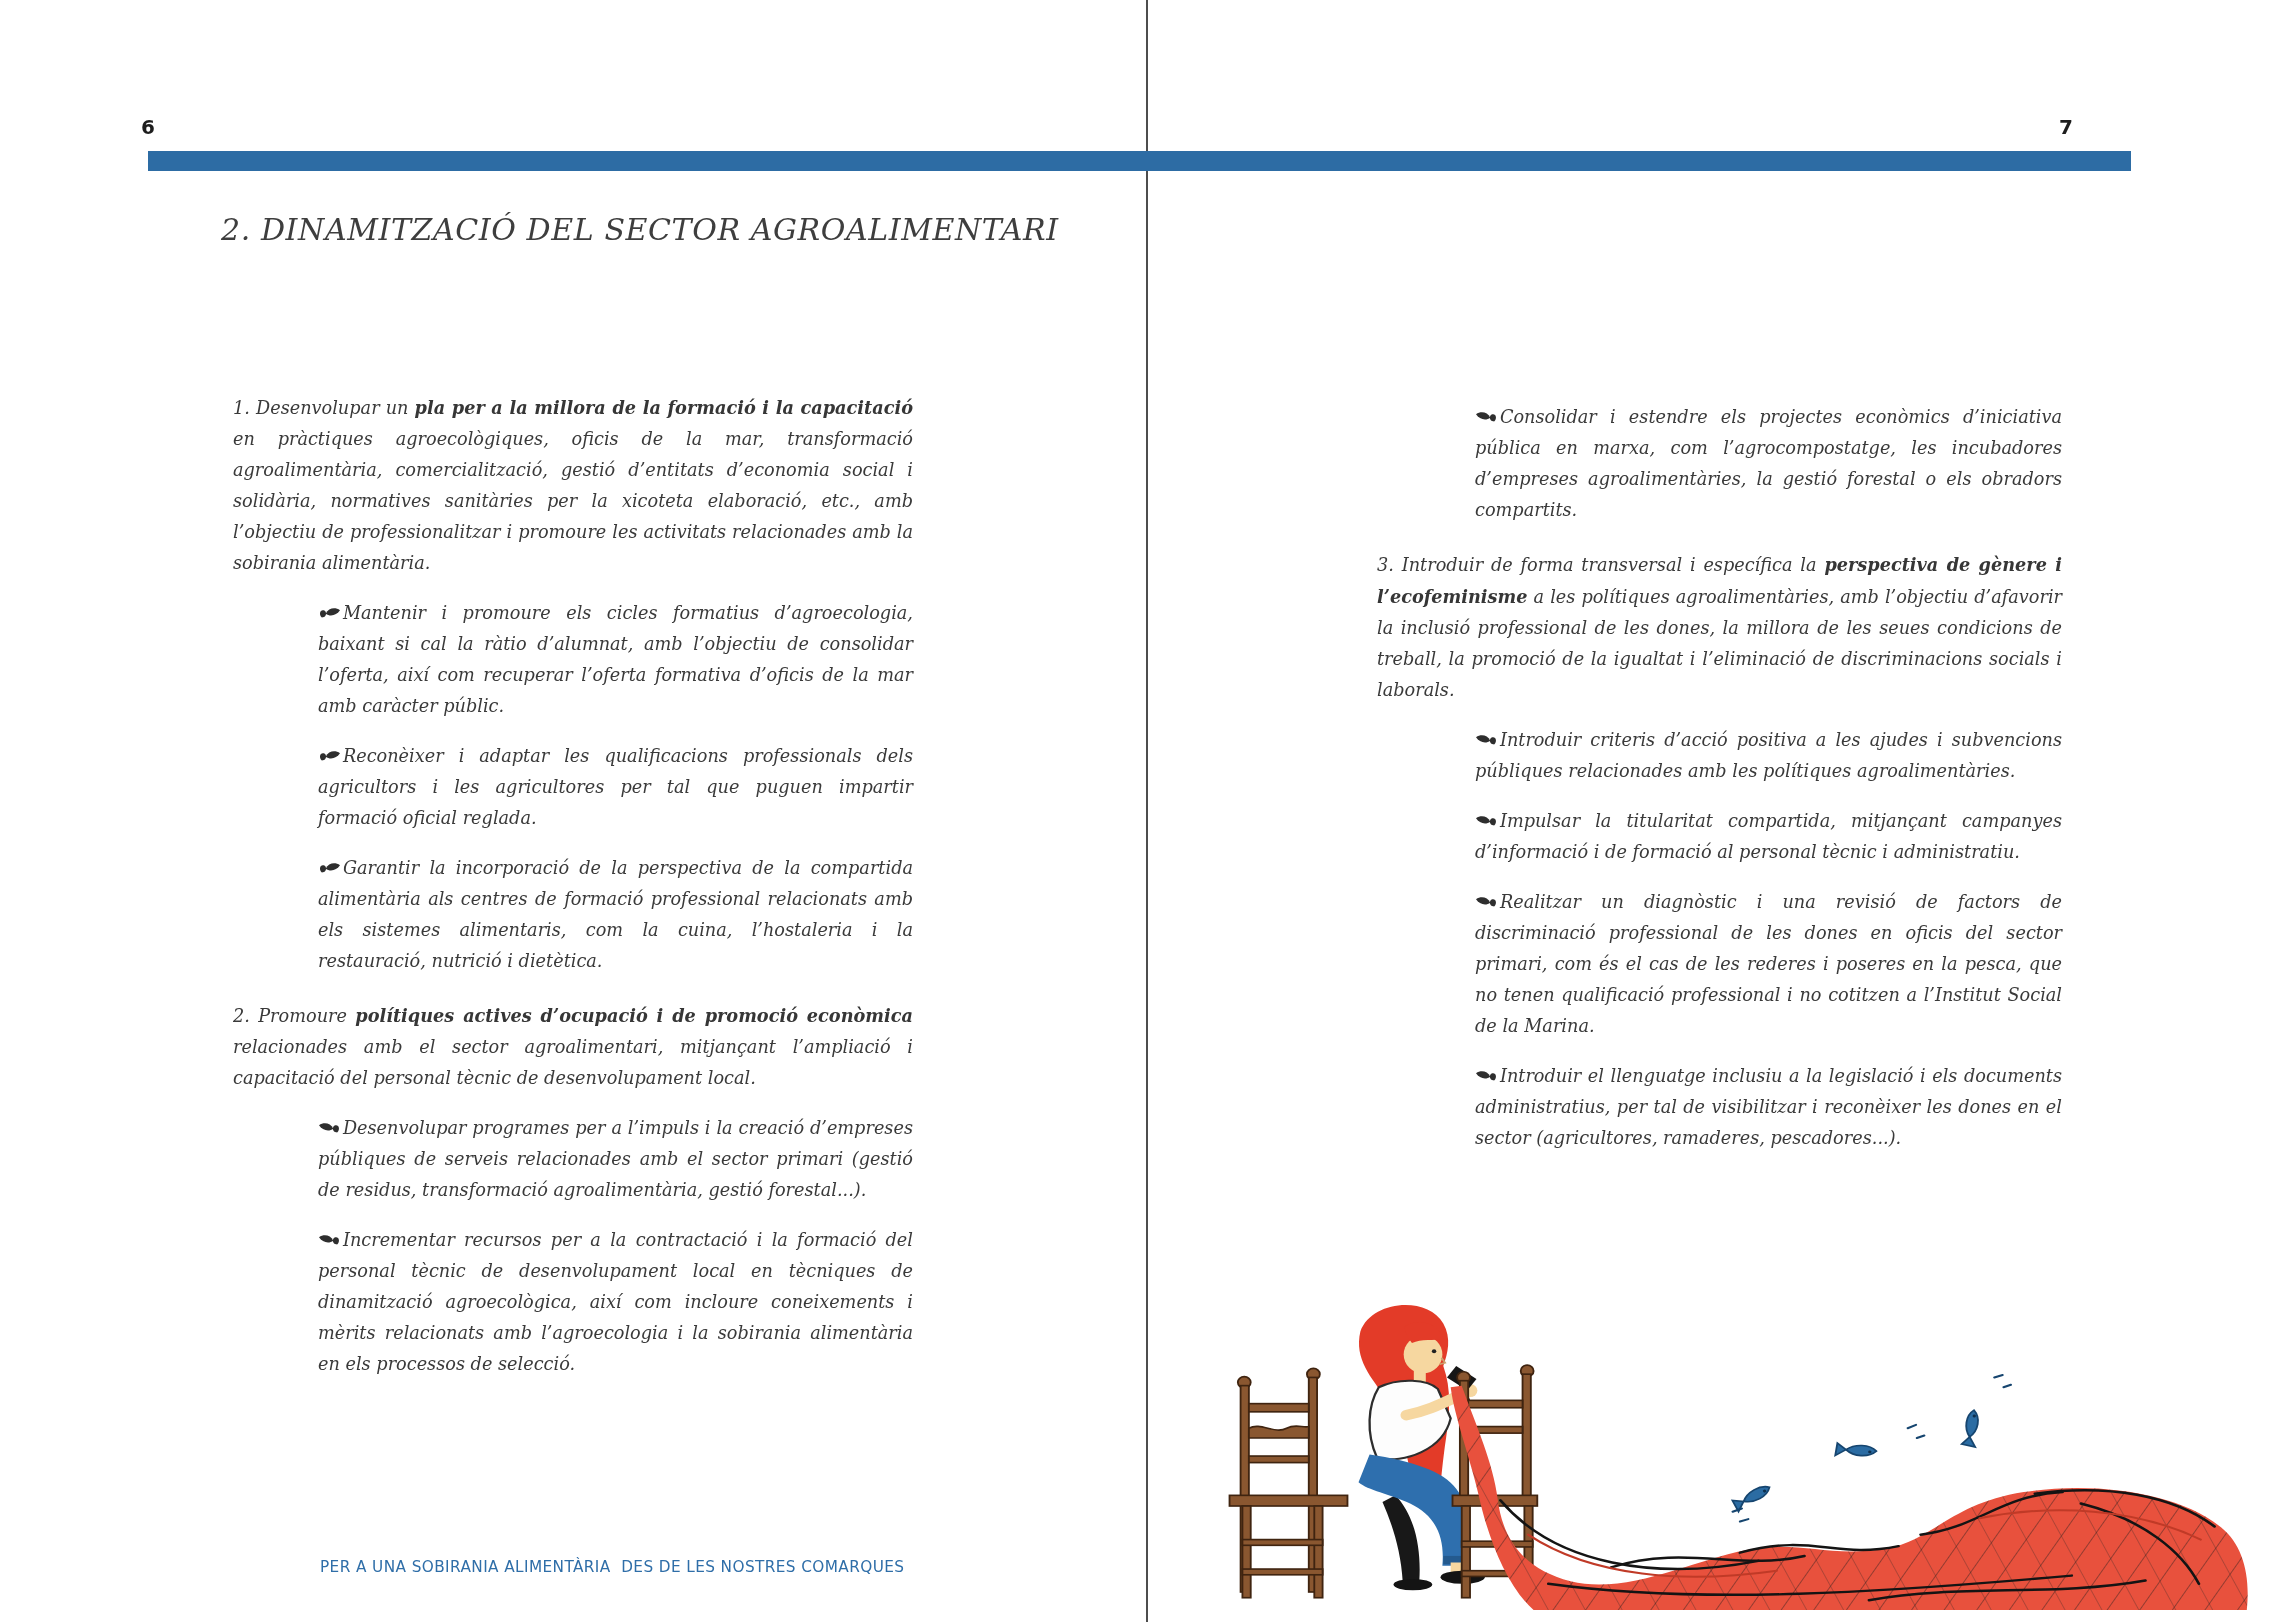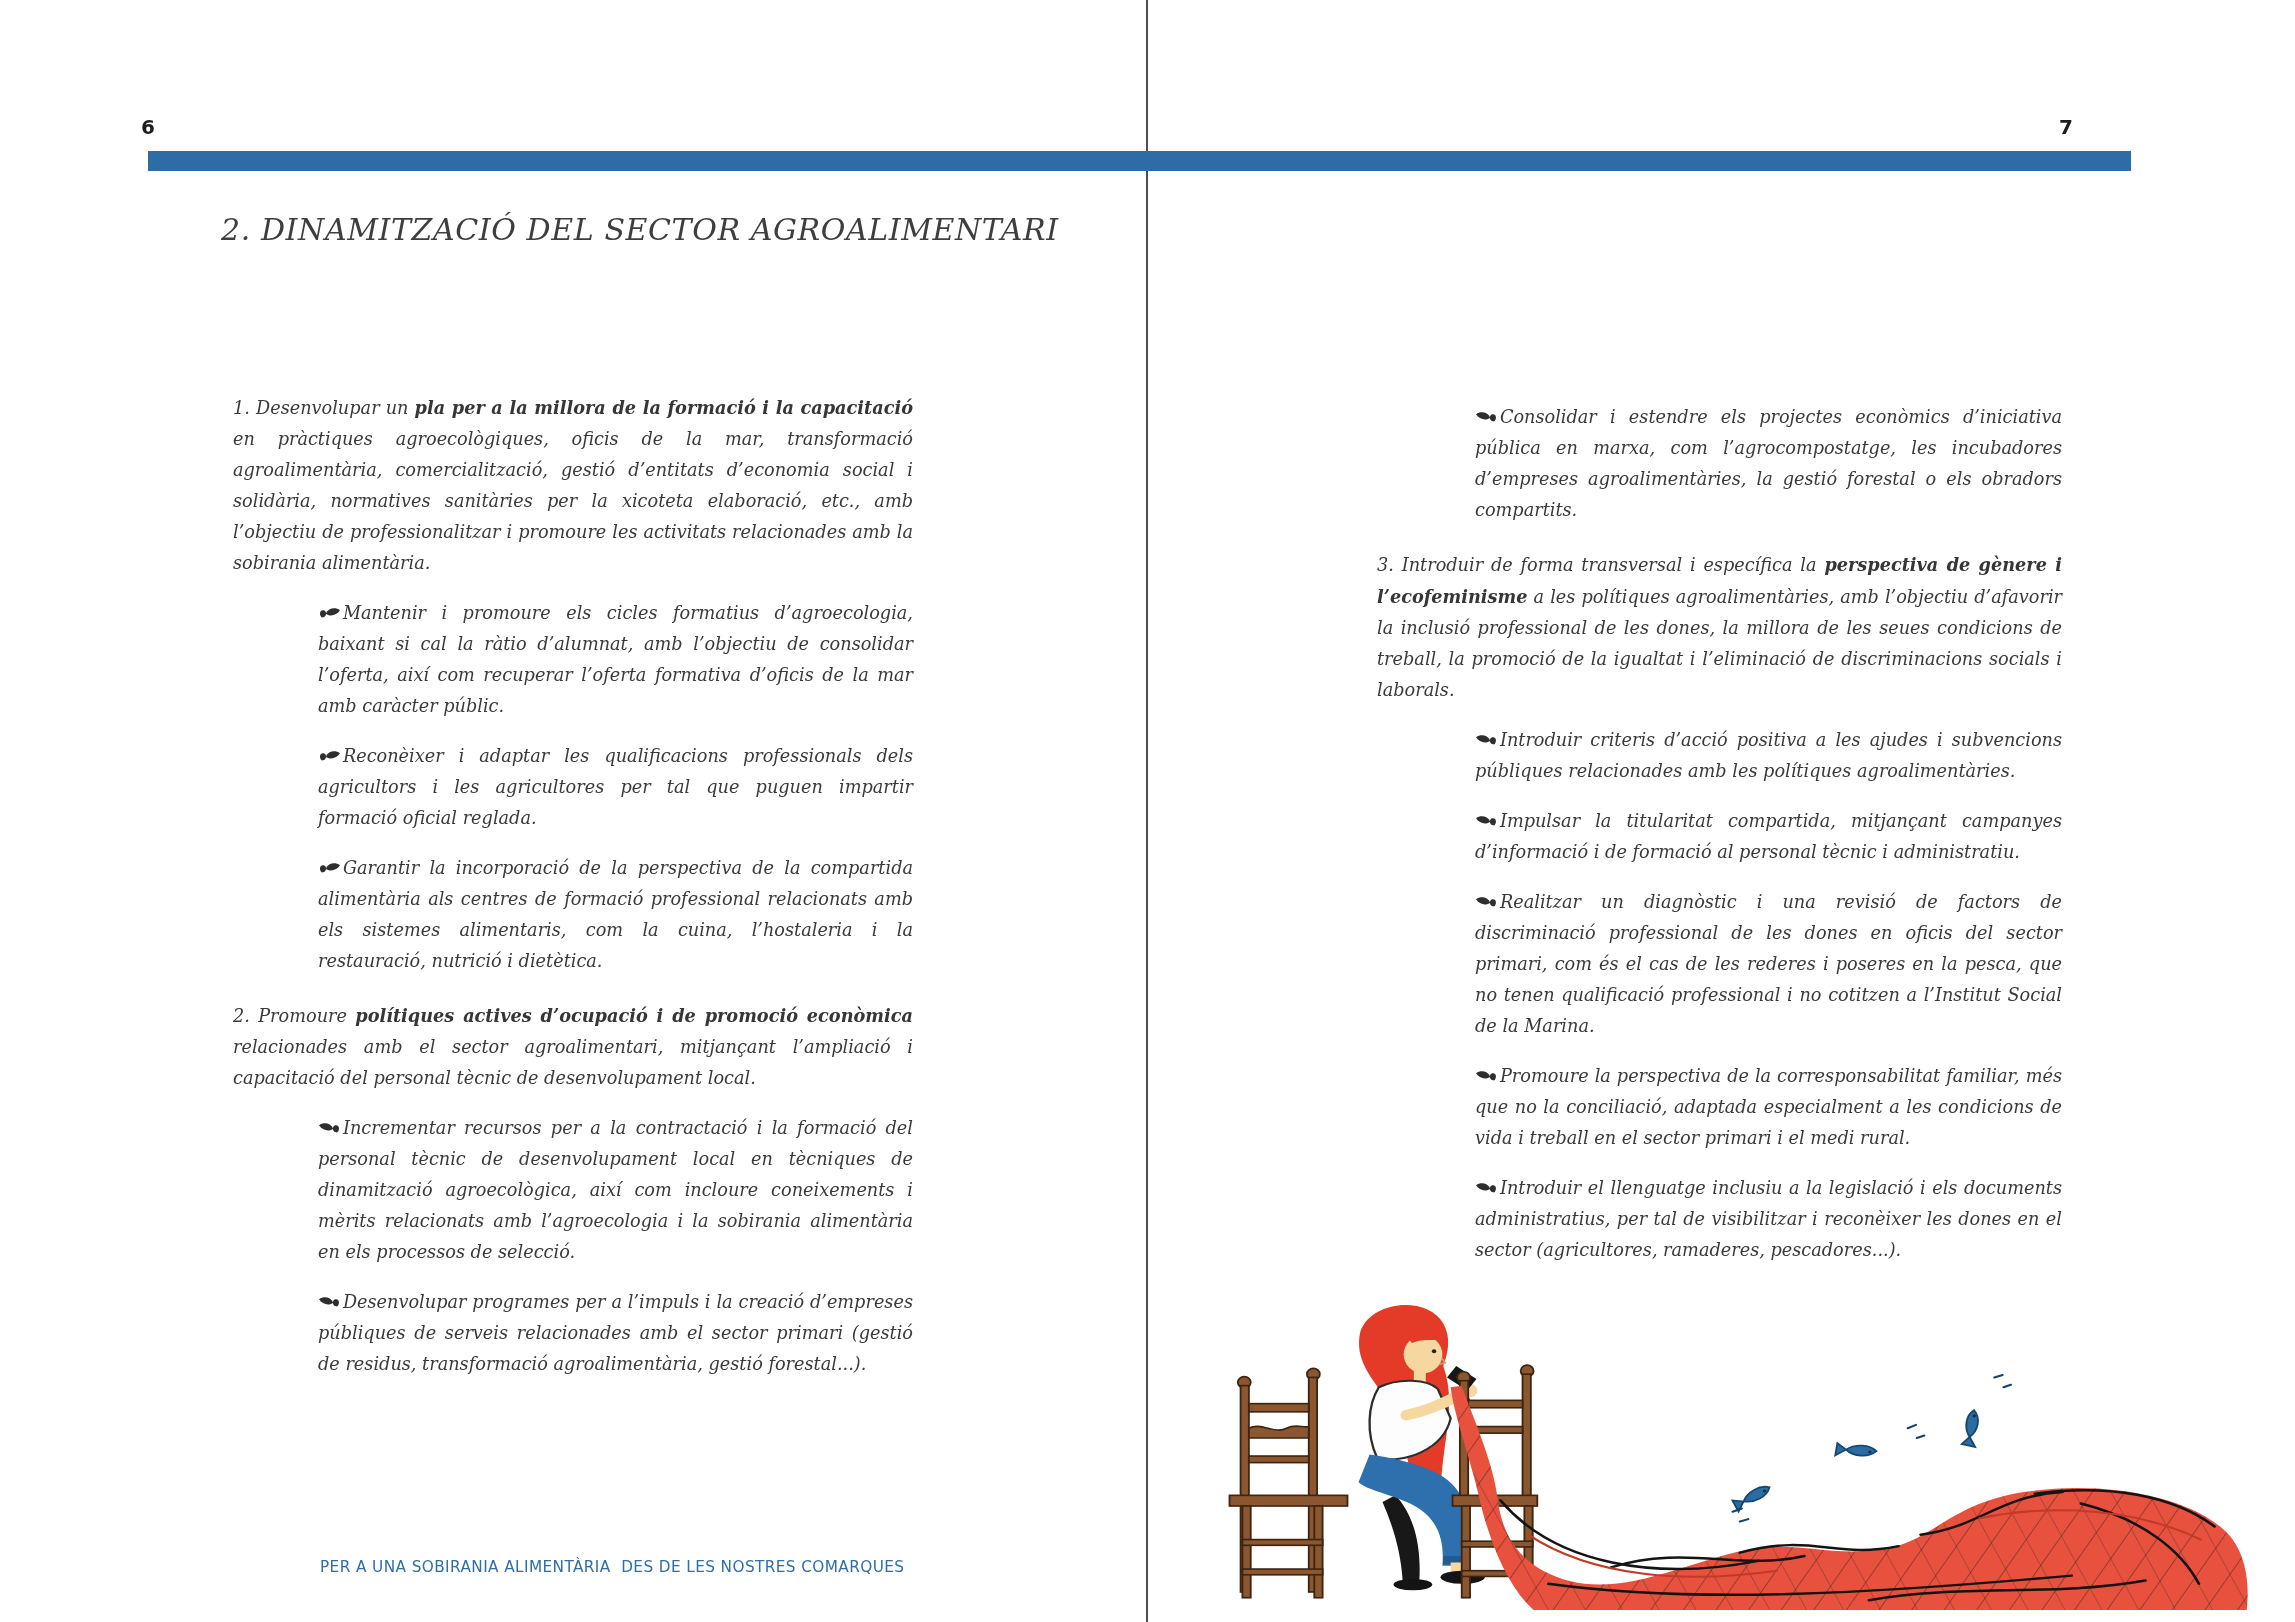--- a/index.html
+++ b/index.html
@@ -62,26 +62,26 @@
     <p class="body bullet"><span class="orn"><svg width="23" height="14.3" viewBox="0 0 24 15">
             <path d="M4,12 C0.5,9 2,3.5 6,4.5 C9.2,5.3 9.2,10.5 6.2,11.6 C5.3,12 4.8,12 4,12 Z" fill="#2e2e2e"></path>
             <path d="M8,8 C11,2 18,1 23,4.5 C19.5,10 12.5,11.5 8,8 Z" fill="#2e2e2e"></path>
           </svg></span><span>Garantir la incorporació de la perspectiva de la compartida alimentària als centres de formació professional relacionats amb els sistemes alimentaris, com la cuina, l’hostaleria i la restauració, nutrició i dietètica.</span></p>
 
     <p class="body para-gap"><span>2. Promoure </span><b>polítiques actives d’ocupació i de promoció econòmica</b><span> relacionades amb el sector agroalimentari, mitjançant l’ampliació i capacitació del personal tècnic de desenvolupament local.</span></p>
 
     <p class="body bullet"><span class="orn flip"><svg width="23" height="14.3" viewBox="0 0 24 15">
             <path d="M4,12 C0.5,9 2,3.5 6,4.5 C9.2,5.3 9.2,10.5 6.2,11.6 C5.3,12 4.8,12 4,12 Z" fill="#2e2e2e"></path>
             <path d="M8,8 C11,2 18,1 23,4.5 C19.5,10 12.5,11.5 8,8 Z" fill="#2e2e2e"></path>
+          </svg></span><span>Desenvolupar programes per a l’impuls i la creació d’empreses públiques de serveis relacionades amb el sector primari (gestió de residus, transformació agroalimentària, gestió forestal...).</span></p>
+
+    <p class="body bullet"><span class="orn flip"><svg width="23" height="14.3" viewBox="0 0 24 15">
+            <path d="M4,12 C0.5,9 2,3.5 6,4.5 C9.2,5.3 9.2,10.5 6.2,11.6 C5.3,12 4.8,12 4,12 Z" fill="#2e2e2e"></path>
+            <path d="M8,8 C11,2 18,1 23,4.5 C19.5,10 12.5,11.5 8,8 Z" fill="#2e2e2e"></path>
           </svg></span><span>Incrementar recursos per a la contractació i la formació del personal tècnic de desenvolupament local en tècniques de dinamització agroecològica, així com incloure coneixements i mèrits relacionats amb l’agroecologia i la sobirania alimentària en els processos de selecció.</span></p>
-
-    <p class="body bullet"><span class="orn flip"><svg width="23" height="14.3" viewBox="0 0 24 15">
-            <path d="M4,12 C0.5,9 2,3.5 6,4.5 C9.2,5.3 9.2,10.5 6.2,11.6 C5.3,12 4.8,12 4,12 Z" fill="#2e2e2e"></path>
-            <path d="M8,8 C11,2 18,1 23,4.5 C19.5,10 12.5,11.5 8,8 Z" fill="#2e2e2e"></path>
-          </svg></span><span>Desenvolupar programes per a l’impuls i la creació d’empreses públiques de serveis relacionades amb el sector primari (gestió de residus, transformació agroalimentària, gestió forestal...).</span></p>
   </div>
 
   <div class="footer">PER A UNA SOBIRANIA ALIMENTÀRIA  DES DE LES NOSTRES COMARQUES</div>
 
   <div class="page-col col-right">
 
     <p class="body bullet first"><span class="orn flip"><svg width="23" height="14.3" viewBox="0 0 24 15">
             <path d="M4,12 C0.5,9 2,3.5 6,4.5 C9.2,5.3 9.2,10.5 6.2,11.6 C5.3,12 4.8,12 4,12 Z" fill="#2e2e2e"></path>
             <path d="M8,8 C11,2 18,1 23,4.5 C19.5,10 12.5,11.5 8,8 Z" fill="#2e2e2e"></path>
           </svg></span><span>Consolidar i estendre els projectes econòmics d’iniciativa pública en marxa, com l’agrocompostatge, les incubadores d’empreses agroalimentàries, la gestió forestal o els obradors compartits.</span></p>
@@ -96,24 +96,20 @@
     <p class="body bullet"><span class="orn flip"><svg width="23" height="14.3" viewBox="0 0 24 15">
             <path d="M4,12 C0.5,9 2,3.5 6,4.5 C9.2,5.3 9.2,10.5 6.2,11.6 C5.3,12 4.8,12 4,12 Z" fill="#2e2e2e"></path>
             <path d="M8,8 C11,2 18,1 23,4.5 C19.5,10 12.5,11.5 8,8 Z" fill="#2e2e2e"></path>
           </svg></span><span>Impulsar la titularitat compartida, mitjançant campanyes d’informació i de formació al personal tècnic i administratiu.</span></p>
 
     <p class="body bullet"><span class="orn flip"><svg width="23" height="14.3" viewBox="0 0 24 15">
             <path d="M4,12 C0.5,9 2,3.5 6,4.5 C9.2,5.3 9.2,10.5 6.2,11.6 C5.3,12 4.8,12 4,12 Z" fill="#2e2e2e"></path>
             <path d="M8,8 C11,2 18,1 23,4.5 C19.5,10 12.5,11.5 8,8 Z" fill="#2e2e2e"></path>
           </svg></span><span>Realitzar un diagnòstic i una revisió de factors de discriminació professional de les dones en oficis del sector primari, com és el cas de les rederes i poseres en la pesca, que no tenen qualificació professional i no cotitzen a l’Institut Social de la Marina.</span></p>
 
-    <p class="body bullet"><span class="orn flip"><svg width="23" height="14.3" viewBox="0 0 24 15">
-            <path d="M4,12 C0.5,9 2,3.5 6,4.5 C9.2,5.3 9.2,10.5 6.2,11.6 C5.3,12 4.8,12 4,12 Z" fill="#2e2e2e"></path>
-            <path d="M8,8 C11,2 18,1 23,4.5 C19.5,10 12.5,11.5 8,8 Z" fill="#2e2e2e"></path>
-          </svg></span><span>Promoure la perspectiva de la corresponsabilitat familiar, més que no la conciliació, adaptada especialment a les condicions de vida i treball en el sector primari i el medi rural.</span></p>
 
     <p class="body bullet"><span class="orn flip"><svg width="23" height="14.3" viewBox="0 0 24 15">
             <path d="M4,12 C0.5,9 2,3.5 6,4.5 C9.2,5.3 9.2,10.5 6.2,11.6 C5.3,12 4.8,12 4,12 Z" fill="#2e2e2e"></path>
             <path d="M8,8 C11,2 18,1 23,4.5 C19.5,10 12.5,11.5 8,8 Z" fill="#2e2e2e"></path>
           </svg></span><span>Introduir el llenguatge inclusiu a la legislació i els documents administratius, per tal de visibilitzar i reconèixer les dones en el sector (agricultores, ramaderes, pescadores...).</span></p>
   </div>
 
   <div class="illustration">
     <svg width="1032" height="321" viewBox="0 0 1120 392" preserveAspectRatio="none">
       <defs>

